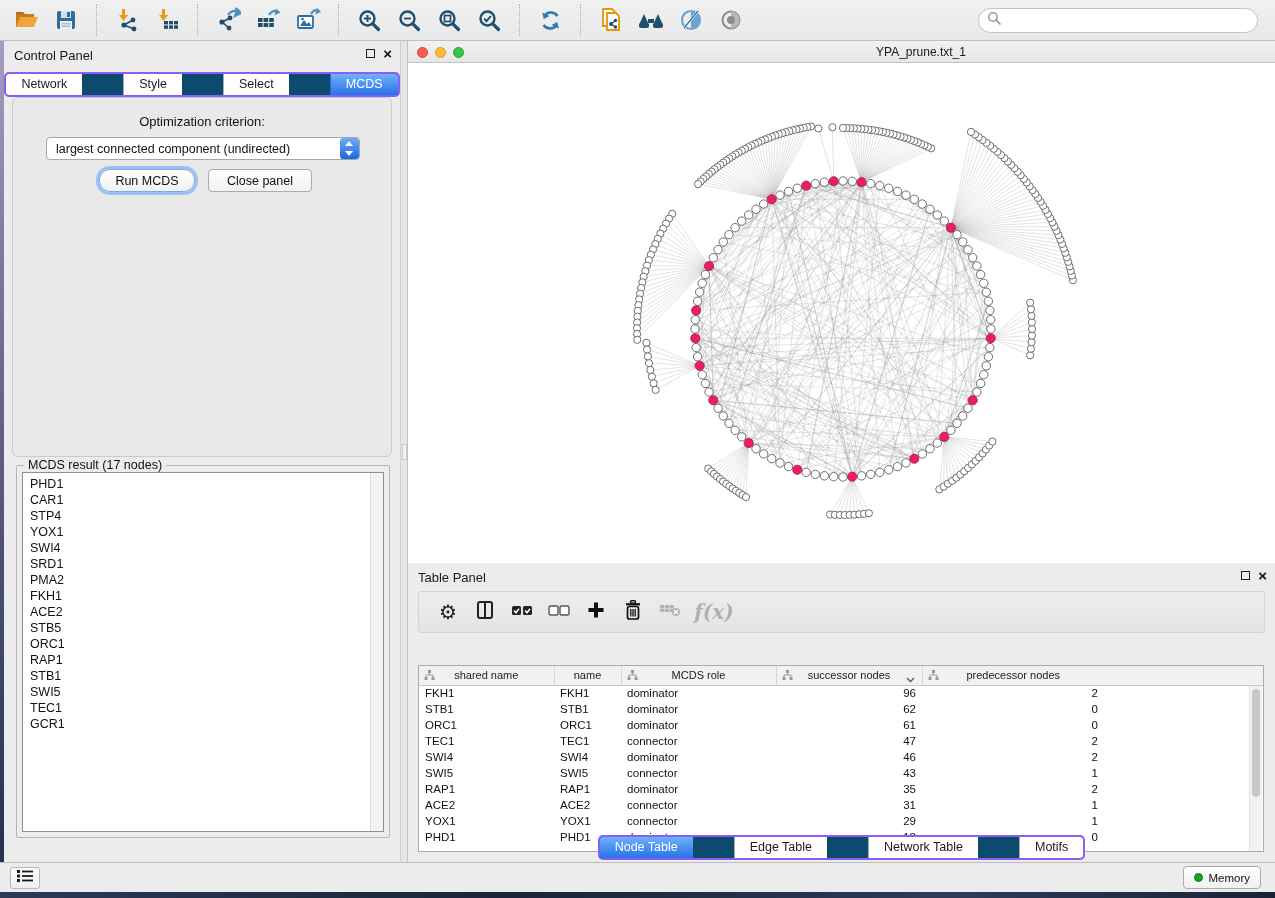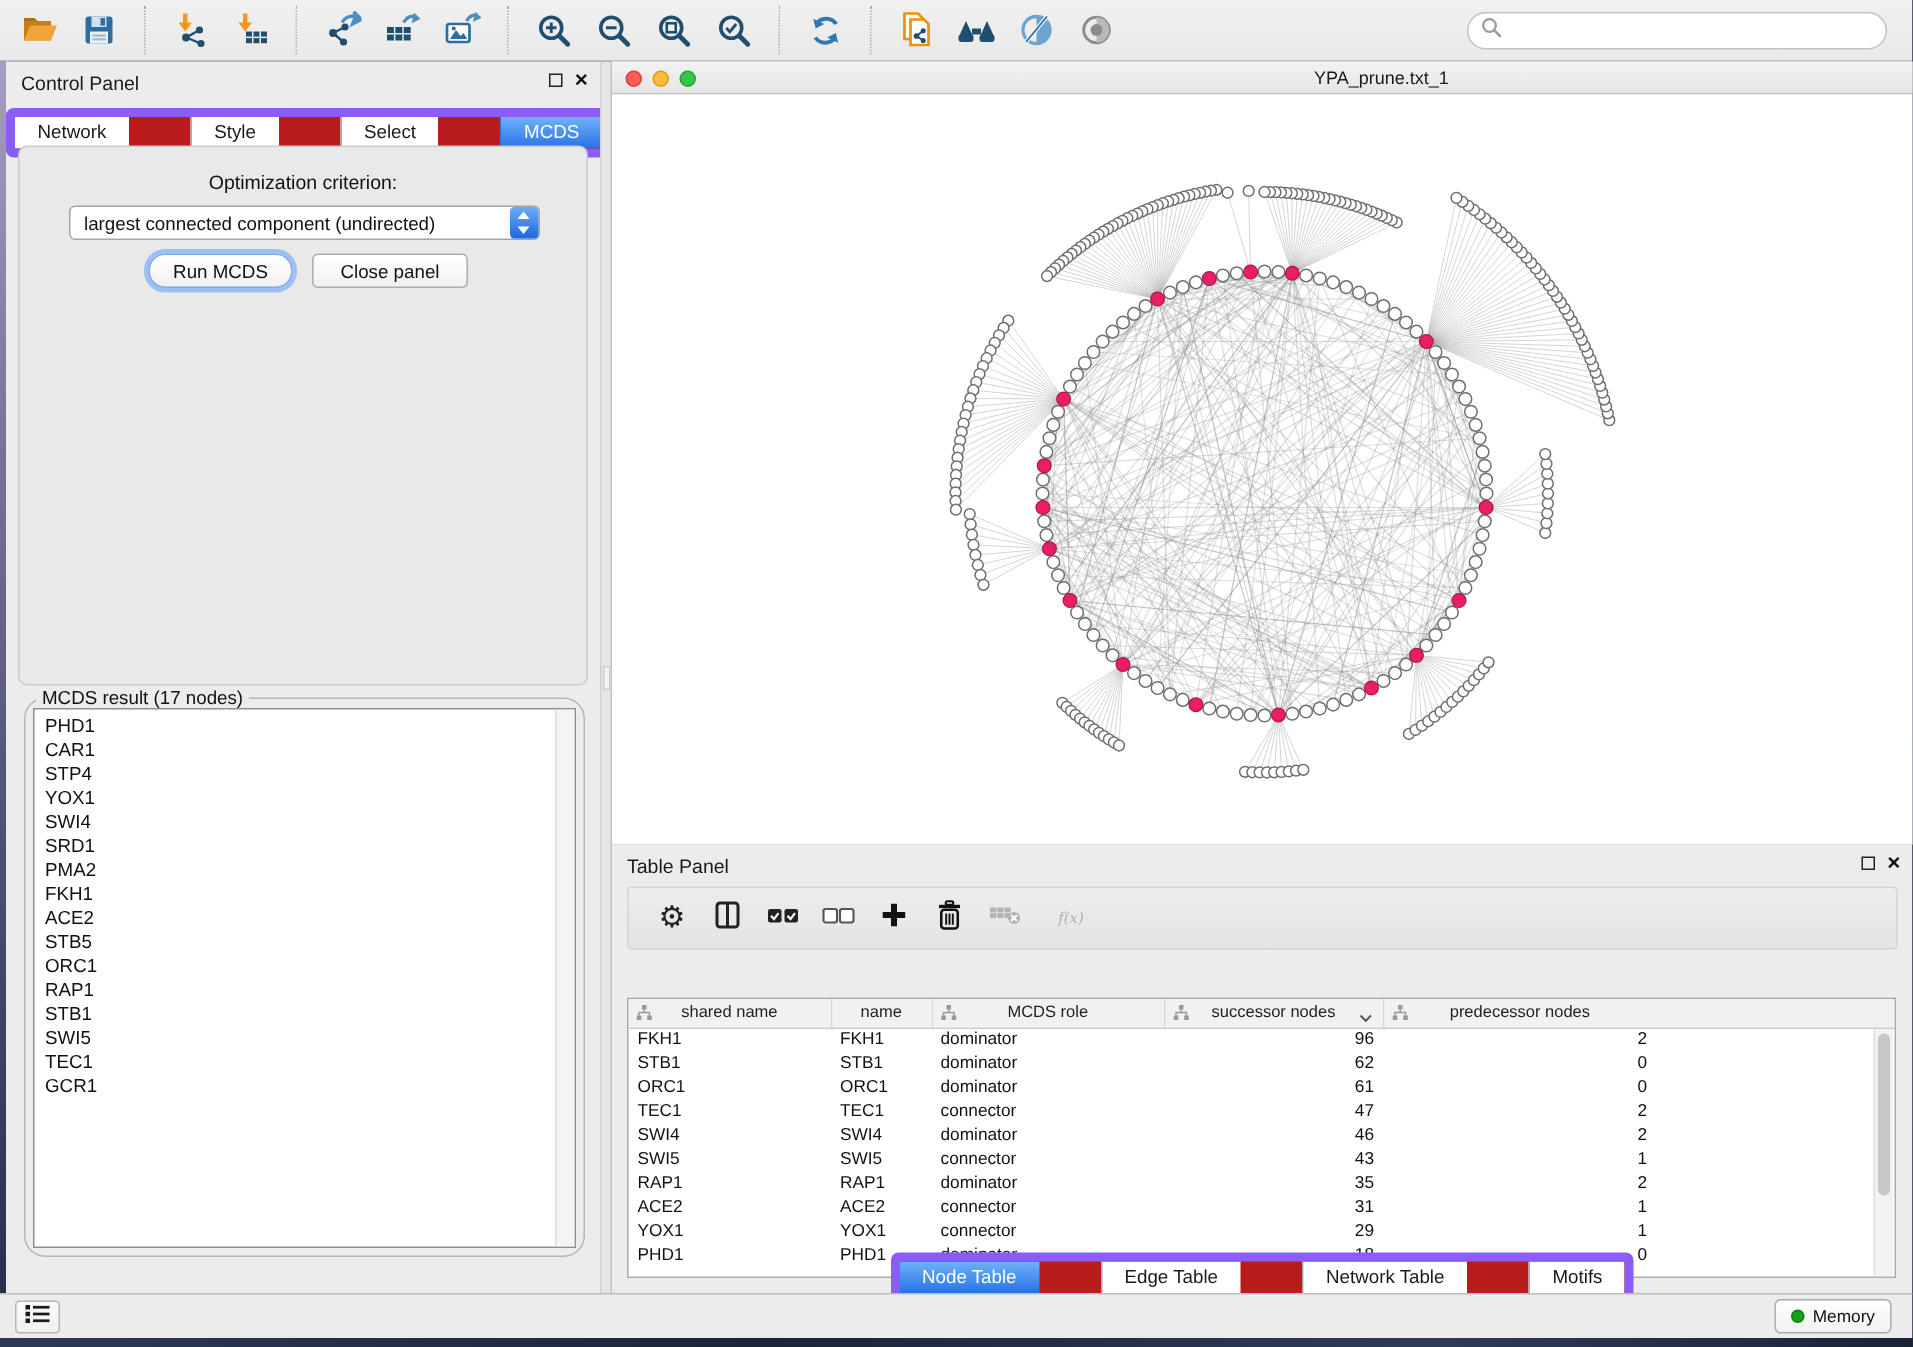--- a/index.html
+++ b/index.html
@@ -32,21 +32,21 @@
   
   #cp-bg { position:absolute; left:4px; top:41px; width:396px; height:821px; background:#ECECEC; }
   #cp-header { position:absolute; left:0; top:0; width:100%; height:28px; }
   .panel-title { position:absolute; left:10px; top:7px; font-size:13px; color:#1A1A1A; }
   .panel-ctrls { position:absolute; right:8px; top:7px; display:flex; gap:8px; align-items:center; }
   .float-box { width:9px; height:9px; border:1.4px solid #222; display:inline-block; }
   .close-x { font-size:15px; font-weight:700; color:#111; line-height:11px; }
 
   #cp-tabs { position:absolute; left:0; top:31px; width:100%; text-align:center; }
   .seg-bar { display:inline-flex; border-radius:5px; overflow:hidden;
-    border:6px solid #8b5cf6; background:#b91c1c;gap:41px; }
+    border:2px solid #8b5cf6; background:#0c4a6e;gap:41px; }
   .seg { padding:3px 15px 4px 15px; font-size:12.5px; color:#1A1A1A; background:#fff;
     border-left:1px solid #ABABAB; }
   .seg:first-child { border-left:none; }
   .seg.active { background:linear-gradient(#6FB1F9,#2673E8); color:#fff;
     border-left-color:#2A69CF; }
 
   #cp-box { position:absolute; left:8px; top:56px; width:380px; height:360px;
     background:#E9E9E9; border:1px solid #CBCBCB; border-radius:6px; }
   #opt-label { position:absolute; left:0; top:16px; width:100%; text-align:center;
     font-size:13px; color:#111; }
@@ -62,21 +62,21 @@
   .sel-stepper:before { top:3px; border-bottom:5px solid #fff; }
   .sel-stepper:after { bottom:3px; border-top:5px solid #fff; }
   .mac-btn { position:absolute; height:23px; background:linear-gradient(#FFFFFF,#F1F1F1);
     border:1px solid #ACACAC; border-radius:4px; font-size:12.5px; color:#111;
     display:flex; align-items:center; justify-content:center; }
   #run-btn { left:86px; top:71px; width:96px;
     box-shadow:0 0 0 3px rgba(115,170,250,.65); border-color:#7FA9E6;border-radius:11px; }
   #closepanel-btn { left:195px; top:71px; width:104px; }
 
   #mcds-fieldset { position:absolute; left:12px; top:424px; width:374px; height:373px;
-    border:1px solid #B6B6B6; border-radius:14px; background:#ECECEC; }
+    border:1px solid #B6B6B6; border-radius:2px; background:#ECECEC; }
   #mcds-legend { position:absolute; left:7px; top:-8px; background:#ECECEC;
     padding:0 4px; font-size:12.5px; color:#111; }
   #mcds-list { position:absolute; left:5px; top:6px; right:5px; bottom:5px;
     background:#fff; border:1px solid #8F8F8F; overflow:hidden; }
   #mcds-items { padding:3px 0 0 7px; font-size:12.5px; line-height:16px; color:#111; }
   #mcds-scroll { position:absolute; right:0; top:0; width:13px; height:100%;
     background:#F4F4F4; border-left:1px solid #DCDCDC; }
 
   
   #split-divider { position:absolute; left:400px; top:41px; width:8px; height:821px;
@@ -99,21 +99,21 @@
 
   
   #table-panel { position:absolute; left:408px; top:563px; width:867px; height:299px;
     background:#ECECEC; }
   #tp-header { position:absolute; left:0; top:0; width:100%; height:26px; }
   #tp-toolbar { position:absolute; left:10px; top:28px; right:10px; height:42px;
     background:linear-gradient(#EDEDED,#E4E4E4); border:1px solid #D4D4D4; border-radius:3px;
     display:flex; align-items:center; padding-left:14px; gap:7px; }
   .tp-btn { width:30px; height:32px; display:flex; align-items:center; justify-content:center; }
   .gear-char { font-size:20px; color:#222; line-height:1; }
-  .fx-text { font-family:"DejaVu Serif", serif; font-style:italic; font-size:10px; color:#B0B0B0; }
+  .fx-text { font-family:"DejaVu Serif", serif; font-style:italic; font-size:20px; color:#B0B0B0;font-weight:bold; }
 
   #node-table-wrap { position:absolute; left:10px; top:82px; width:846px; height:187px;
     background:#fff; border:1px solid #ABABAB; overflow:hidden;margin-top:20px; }
   table { border-collapse:collapse; width:100%; table-layout:fixed; }
   thead th { height:19px; background:#F1F1F1; border-bottom:1px solid #C9C9C9;
     border-right:1px solid #D8D8D8; font-size:11px; font-weight:400; color:#222;
     position:relative; text-align:center; padding:0; }
   thead th.no-right { border-right:none; }
   .col-icon { position:absolute; left:5px; top:4px; }
   .sort-ind { position:absolute; right:7px; top:7px; }

